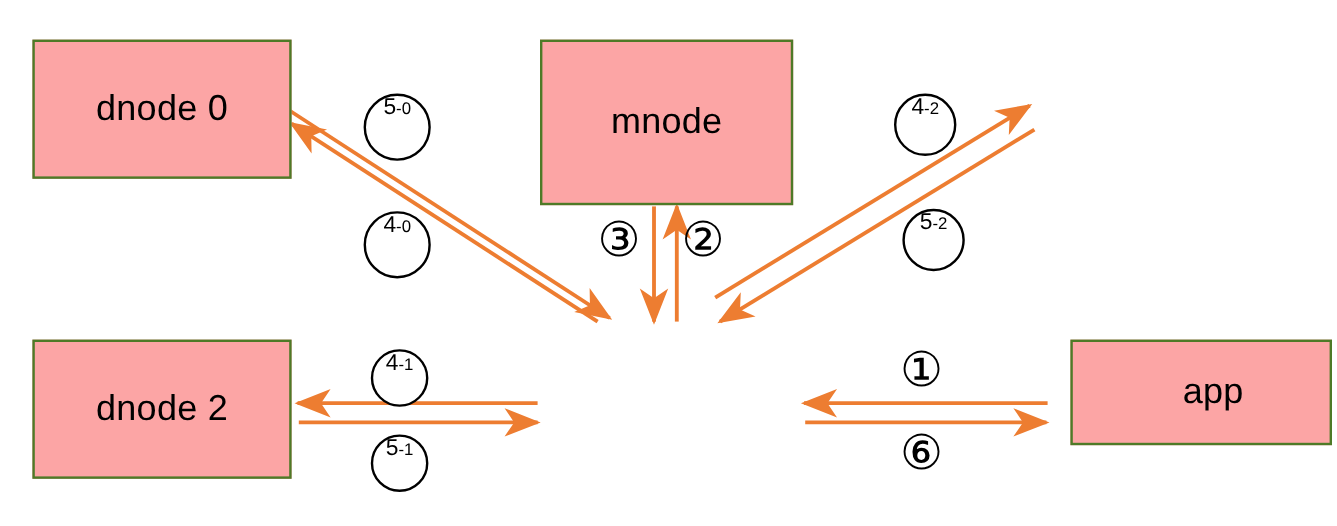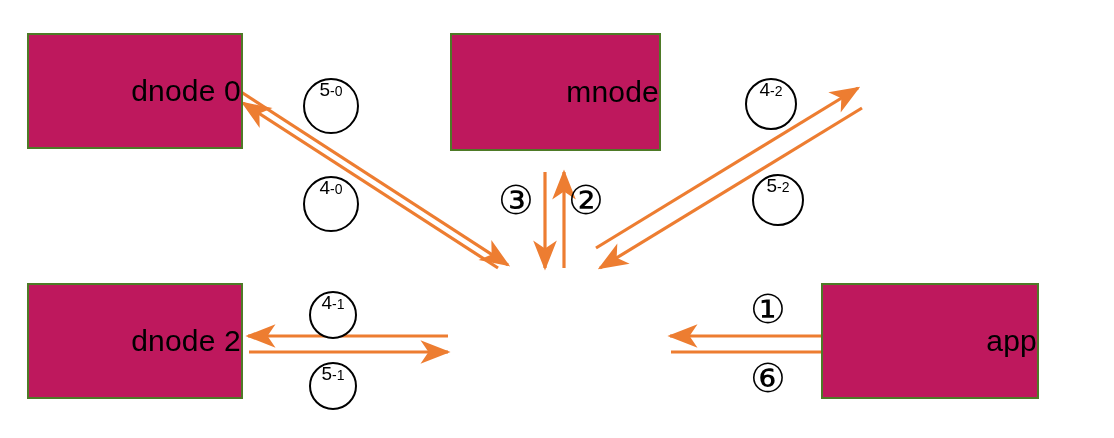--- a/index.html
+++ b/index.html
@@ -13,25 +13,25 @@
   #canvas {
     position: relative;
     width: 1114px;
     height: 438px;
     background: #ffffff;
     overflow: hidden;
   }
   .node-box {
     position: absolute;
     box-sizing: border-box;
-    background: #be185d;
+    background: #fca5a5;
     border: 2px solid #4e7a27;
     display: flex;
     align-items: center;
-    justify-content: flex-end;
+    justify-content: center;
   }
   .node-label {
     font-size: 30px;
     color: #000000;
     font-family: "Liberation Sans", sans-serif;
     letter-spacing: 0.2px;
     line-height: 1;
   }
   #arrow-layer {
     position: absolute;
@@ -99,31 +99,31 @@
 
     <line x1="873" y1="336" x2="670" y2="336" stroke="#ed7d31" stroke-width="3.2" marker-end="url(#ah)"></line>
 
     <line x1="671" y1="352" x2="872" y2="352" stroke="#ed7d31" stroke-width="3.2" marker-end="url(#ah)"></line>
   </svg>
 
   <div class="node-box" style="left:27px; top:33px; width:216px; height:116px;">
     <span class="node-label">dnode 0</span>
   </div>
 
-  <div class="node-box" style="left:450px; top:33px; width:211px; height:118px;">
+  <div class="node-box" style="left:450px; top:33px; width:211px; height:138px;">
     <span class="node-label">mnode</span>
   </div>
 
 
   <div class="node-box" style="left:27px; top:283px; width:216px; height:116px;">
     <span class="node-label">dnode 2</span>
   </div>
 
 
-  <div class="node-box" style="left:821px; top:283px; width:218px; height:116px;padding-left:20px;">
+  <div class="node-box" style="left:892px; top:283px; width:218px; height:88px;padding-left:20px;">
     <span class="node-label">app</span>
   </div>
 
   <div class="edge-badge" style="left:303px; top:78px; width:56px; height:56px;">
     <span class="badge-main">5</span>
     <span class="badge-sub">-0</span>
   </div>
 
   <div class="edge-badge" style="left:303px; top:176px; width:56px; height:56px;">
     <span class="badge-main">4</span>

